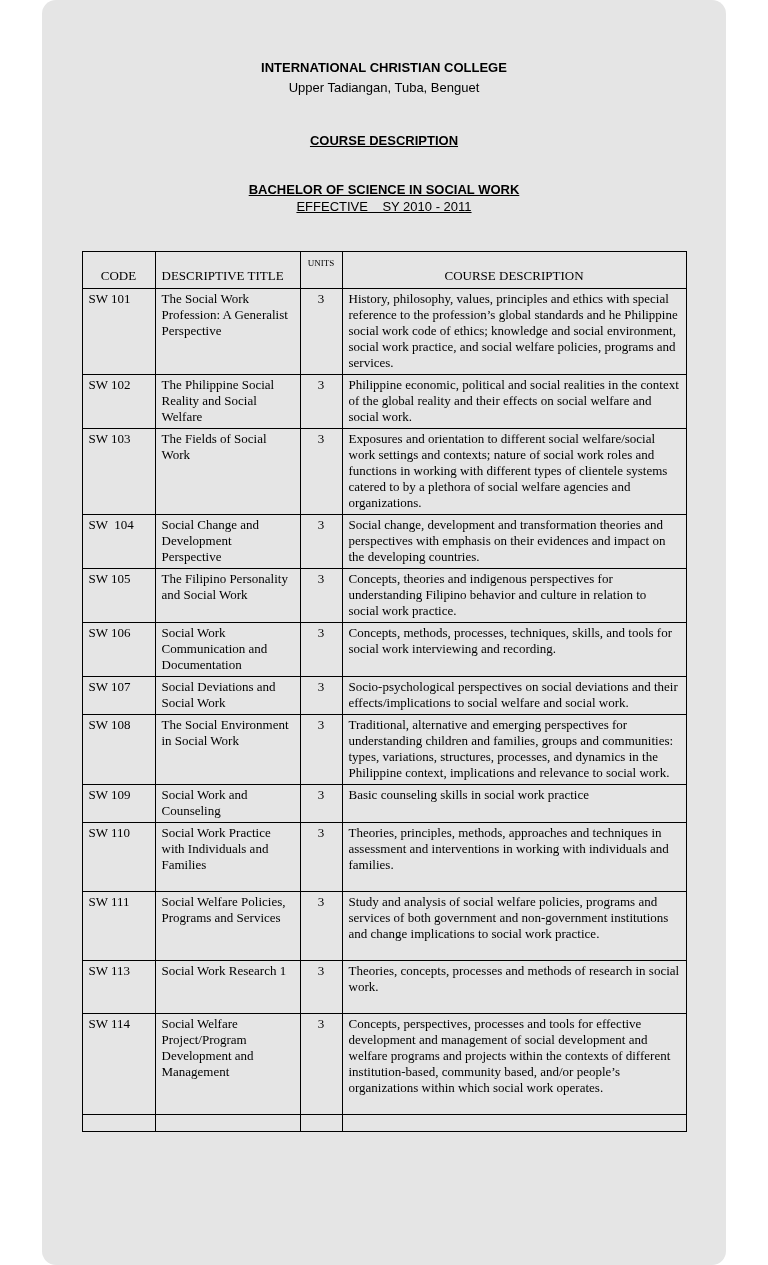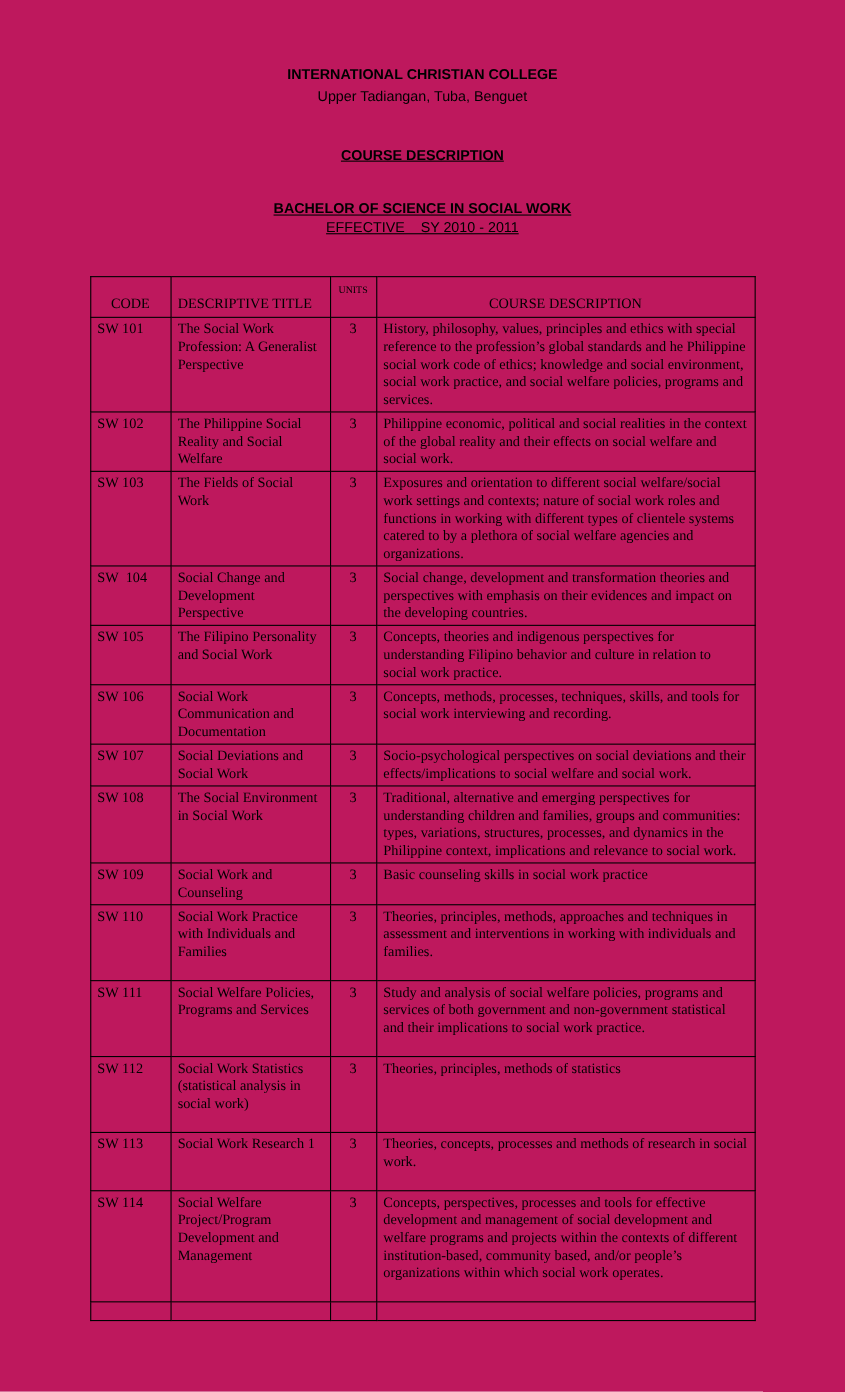--- a/index.html
+++ b/index.html
@@ -2,26 +2,27 @@
 <html><head>
 <meta charset="utf-8">
 <style>
   * { box-sizing: border-box; }
   html, body {
     margin: 0;
     padding: 0;
     background: #ffffff;
   }
   .page {
-    width: 768px;
+    width: 684px;
     min-height: 1265px;
     margin: 0 auto;
-    background: #be185d;
+    background: #e5e5e5;
     color: #000000;
     padding-top: 58px;
+    border-radius: 14px;
   }
 
   
   .doc-header {
     text-align: center;
     font-family: "Liberation Sans", sans-serif;
     font-size: 13px;
     line-height: 20px;
   }
   .doc-header .college {
@@ -197,27 +198,21 @@
         <tr>
           <td class="td-code">SW 110</td>
           <td class="td-title">Social Work Practice with Individuals and Families</td>
           <td class="td-units">3</td>
           <td class="td-desc">Theories, principles, methods, approaches and techniques in assessment and interventions in working with individuals and families.</td>
         </tr>
         <tr>
           <td class="td-code">SW 111</td>
           <td class="td-title">Social Welfare Policies, Programs and Services</td>
           <td class="td-units">3</td>
-          <td class="td-desc">Study and analysis of social welfare policies, programs and services of both government and non-government statistical and their implications to social work practice.</td>
-        </tr>
-        <tr>
-          <td class="td-code">SW 112</td>
-          <td class="td-title">Social Work Statistics (statistical analysis in social work)</td>
-          <td class="td-units">3</td>
-          <td class="td-desc">Theories, principles, methods of statistics</td>
+          <td class="td-desc">Study and analysis of social welfare policies, programs and services of both government and non-government institutions and change implications to social work practice.</td>
         </tr>
         <tr>
           <td class="td-code">SW 113</td>
           <td class="td-title">Social Work Research 1</td>
           <td class="td-units">3</td>
           <td class="td-desc">Theories, concepts, processes and methods of research in social work.</td>
         </tr>
         <tr>
           <td class="td-code">SW 114</td>
           <td class="td-title">Social Welfare Project/Program Development and Management</td>

